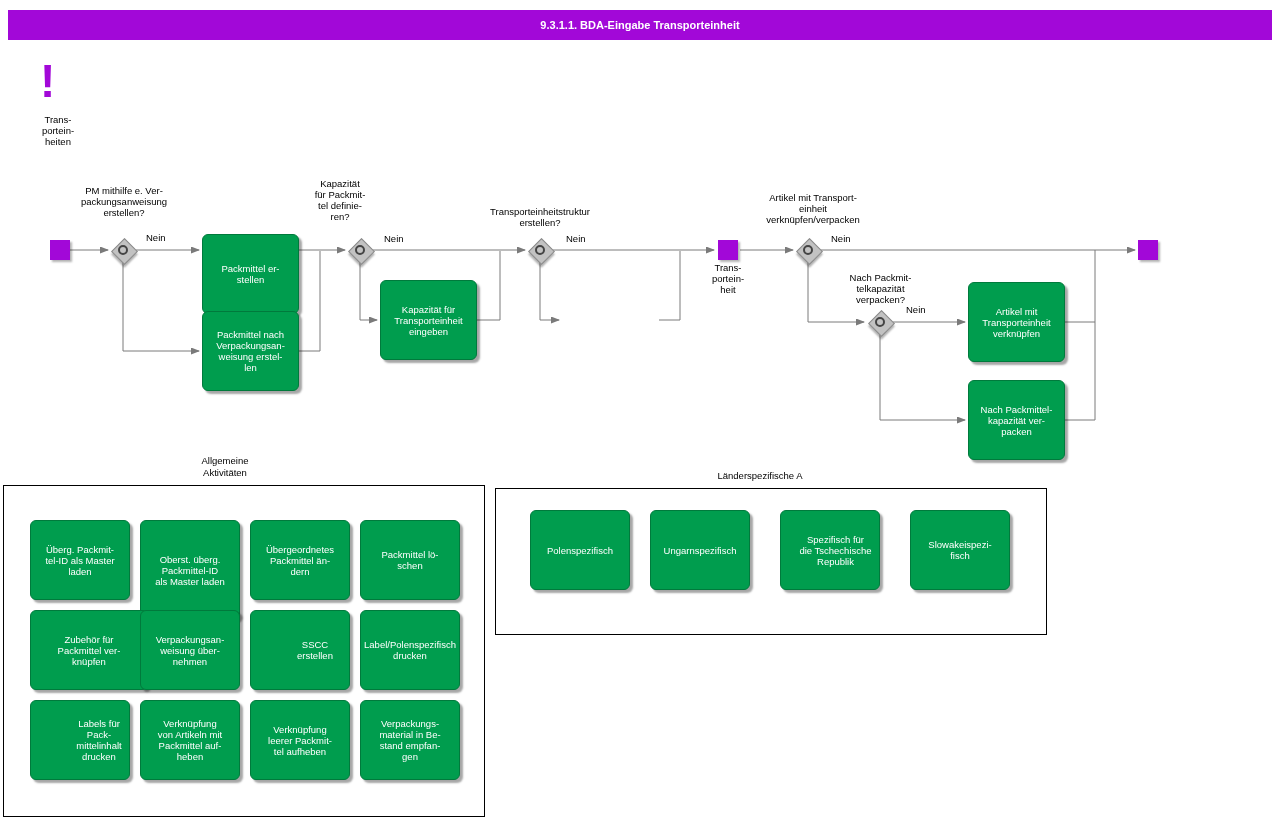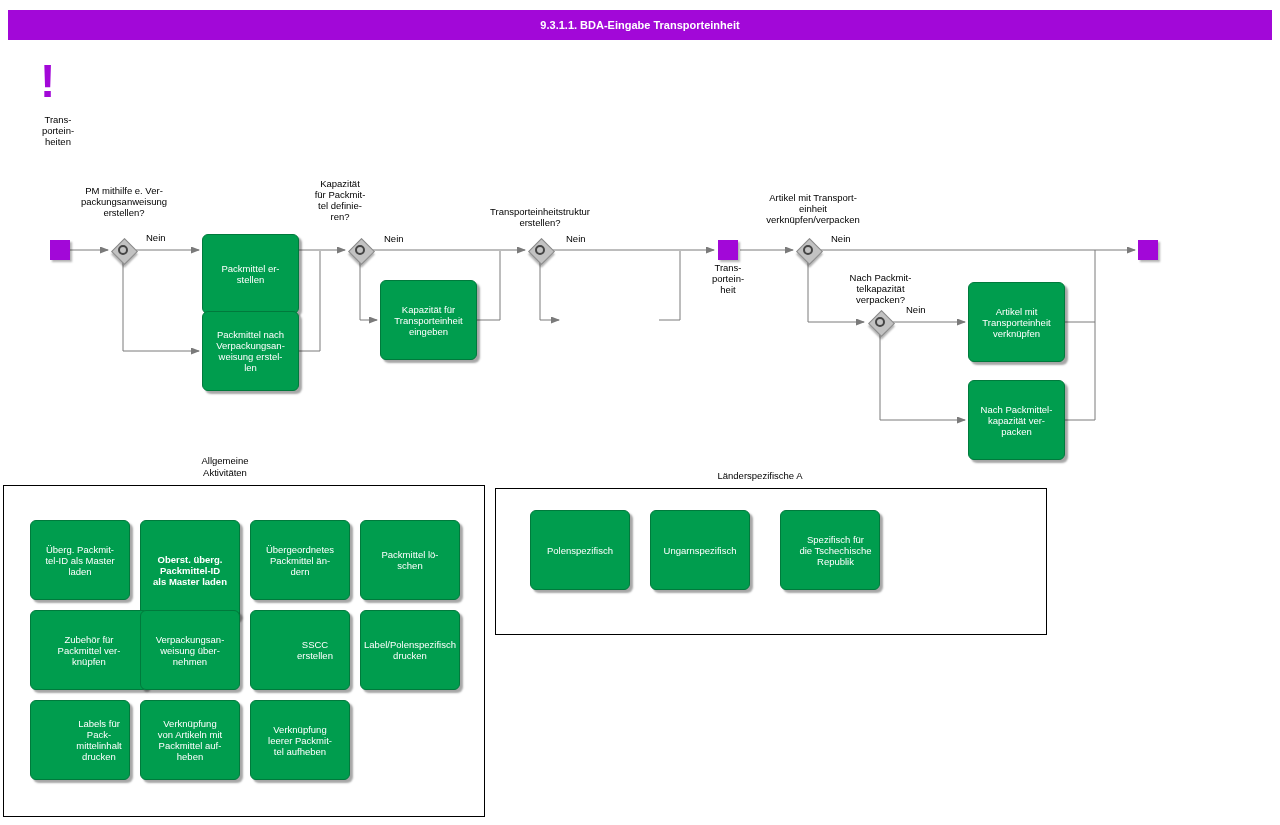--- a/index.html
+++ b/index.html
@@ -157,21 +157,21 @@
 kapazität ver-
 packen</div>
 
   <div class="group-title pre" style="left:150px;top:455px;width:150px;">Allgemeine
 Aktivitäten</div>
   <div class="group" style="left:3px;top:485px;width:480px;height:330px;"></div>
 
   <div class="activity" style="left:30px;top:520px;width:100px;height:80px;">Überg. Packmit-
 tel-ID als Master
 laden</div>
-  <div class="activity" style="left:140px;top:520px;width:100px;height:100px;font-weight:bold;">Oberst. überg.
+  <div class="activity" style="left:140px;top:520px;width:100px;height:100px;">Oberst. überg.
 Packmittel-ID
 als Master laden</div>
   <div class="activity" style="left:250px;top:520px;width:100px;height:80px;">Übergeordnetes
 Packmittel än-
 dern</div>
   <div class="activity" style="left:360px;top:520px;width:100px;height:80px;">Packmittel lö-
 schen</div>
 
   <div class="activity" style="left:30px;top:610px;width:118px;height:80px;">Zubehör für
 Packmittel ver-
@@ -186,23 +186,29 @@
   <div class="activity" style="left:30px;top:700px;width:100px;height:80px;padding-left:40px;">Labels für Pack-
 mittelinhalt
 drucken</div>
   <div class="activity" style="left:140px;top:700px;width:100px;height:80px;">Verknüpfung
 von Artikeln mit
 Packmittel auf-
 heben</div>
   <div class="activity" style="left:250px;top:700px;width:100px;height:80px;">Verknüpfung
 leerer Packmit-
 tel aufheben</div>
+  <div class="activity" style="left:360px;top:700px;width:100px;height:80px;">Verpackungs-
+material  in Be-
+stand  empfan-
+gen</div>
 
   <div class="group-title" style="left:610px;top:470px;width:300px;">Länderspezifische A</div>
   <div class="group" style="left:495px;top:488px;width:550px;height:145px;"></div>
 
   <div class="activity" style="left:530px;top:510px;width:100px;height:80px;">Polenspezifisch</div>
   <div class="activity" style="left:650px;top:510px;width:100px;height:80px;">Ungarnspezifisch</div>
   <div class="activity" style="left:780px;top:510px;width:100px;height:80px;padding-left:13px;">Spezifisch für
 die Tschechische
 Republik</div>
+  <div class="activity" style="left:910px;top:510px;width:100px;height:80px;">Slowakeispezi-
+fisch</div>
 
 </div>
 
 </body></html>

